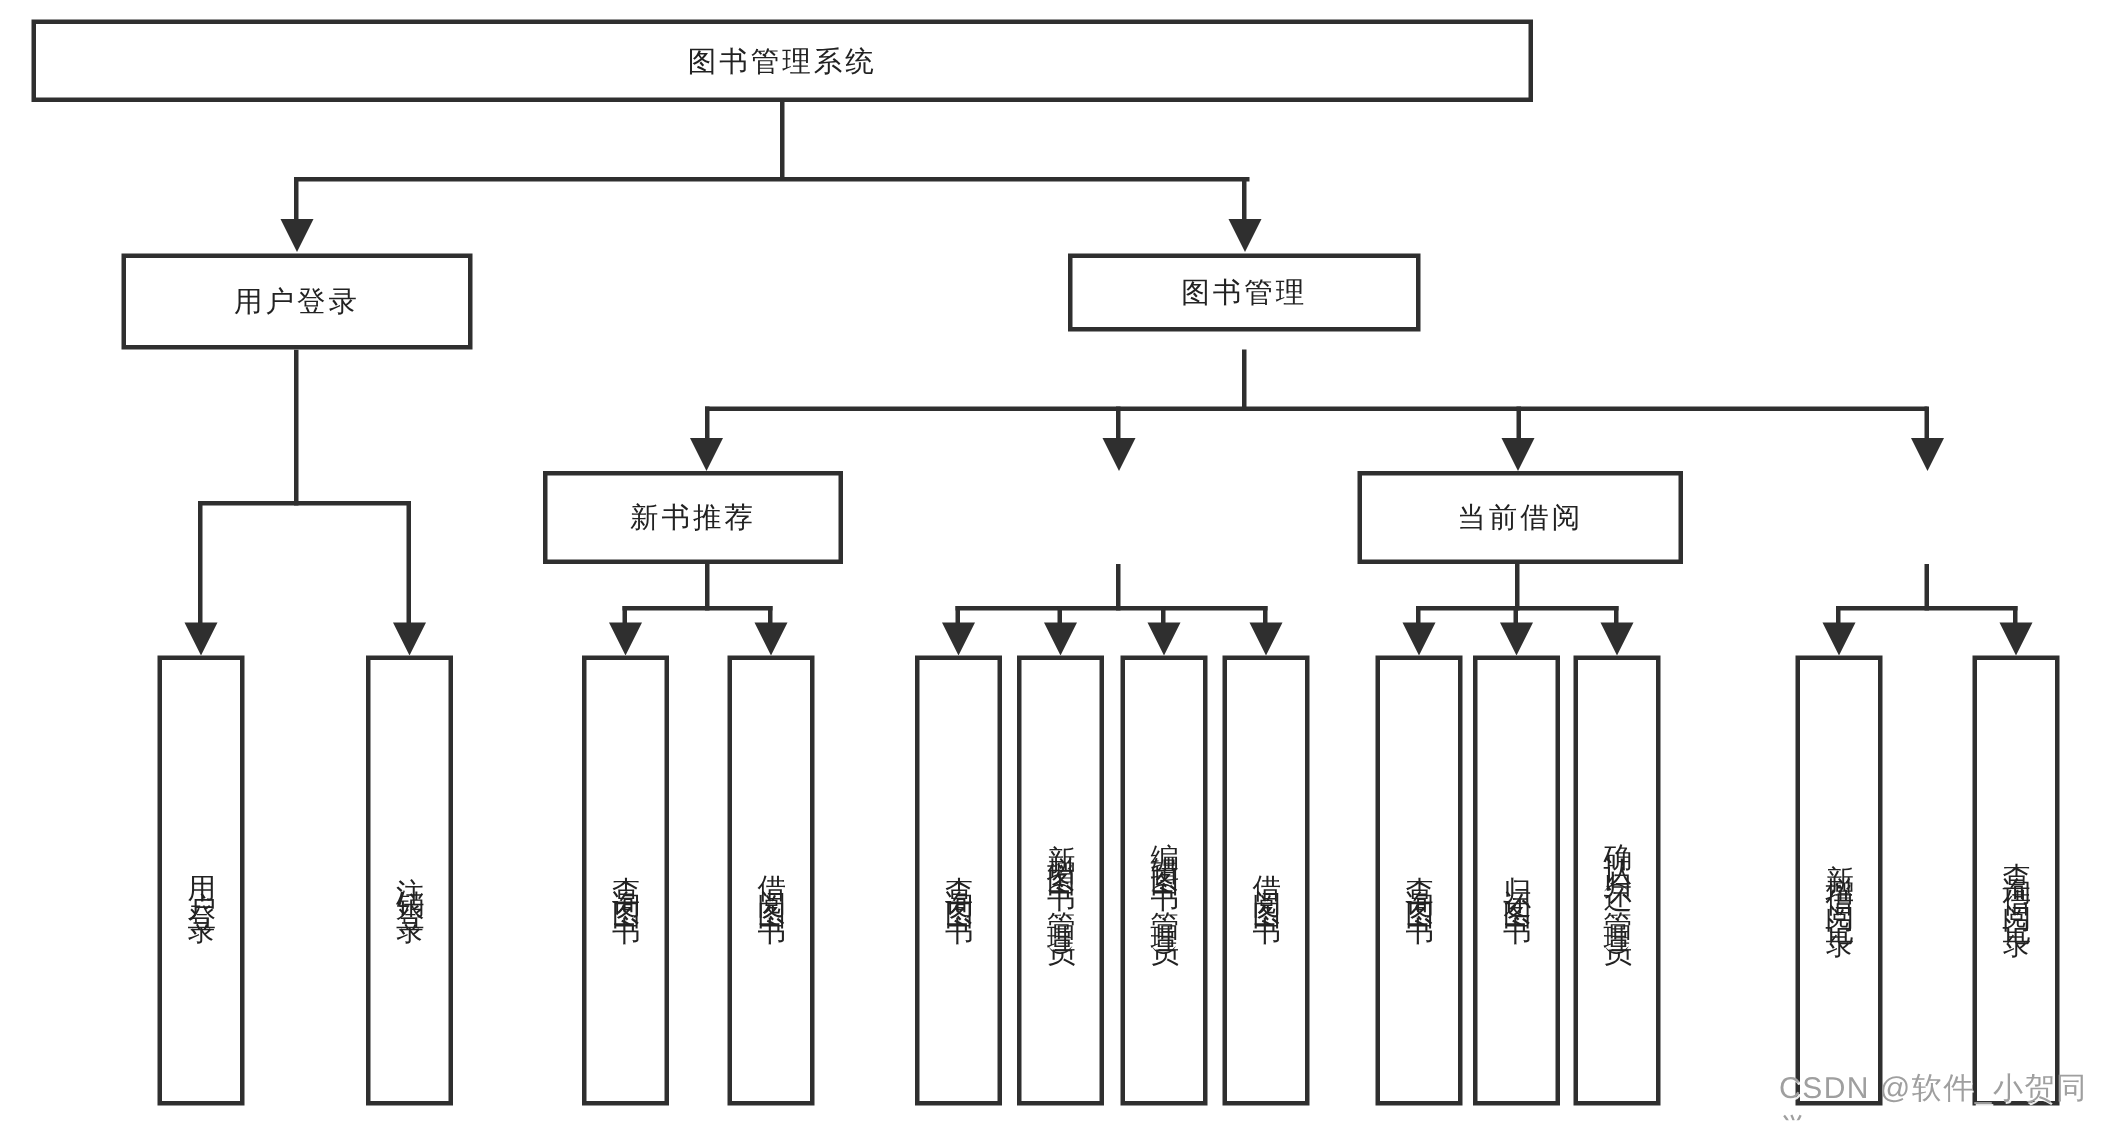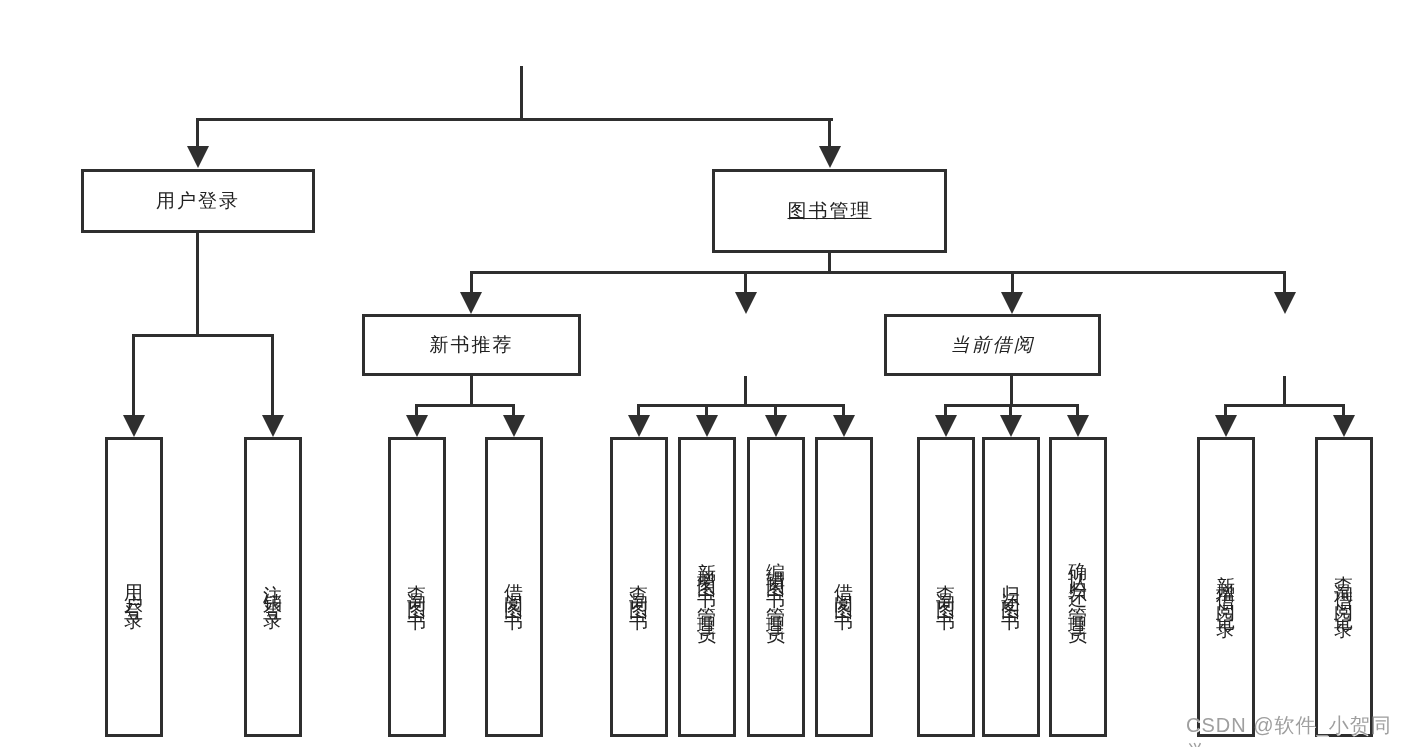--- a/index.html
+++ b/index.html
@@ -29,51 +29,52 @@
     position:absolute;left:1186px;top:712px;z-index:4;
     font-size:20px;color:#9f9f9f;letter-spacing:1px;
     text-shadow:1px 1px 0 rgba(255,255,255,0.9);
   }
 </style>
 </head>
 <body>
 
 <div class="stage">
 
+  <div class="box root" style="left:21px;top:13px;width:1001px;height:55px;">图书管理系统</div>
 
   <div class="vl" style="left:520px;top:66px;height:54px;"></div>
   <div class="hl" style="left:197px;top:118px;width:636px;"></div>
   <div class="vl" style="left:196px;top:118px;height:32px;"></div>
   <div class="ar" style="left:187px;top:146px;"></div>
   <div class="vl" style="left:828px;top:118px;height:32px;"></div>
   <div class="ar" style="left:819px;top:146px;"></div>
 
   <div class="box" style="left:81px;top:169px;width:234px;height:64px;">用户登录</div>
-  <div class="box" style="left:712px;top:169px;width:235px;height:84px;text-decoration:underline;">图书管理</div>
+  <div class="box" style="left:712px;top:169px;width:235px;height:52px;">图书管理</div>
 
   <div class="vl" style="left:196px;top:233px;height:104px;"></div>
   <div class="hl" style="left:132px;top:334px;width:142px;"></div>
   <div class="vl" style="left:132px;top:334px;height:85px;"></div>
   <div class="ar" style="left:123px;top:415px;"></div>
   <div class="vl" style="left:271px;top:334px;height:85px;"></div>
   <div class="ar" style="left:262px;top:415px;"></div>
 
   <div class="vl" style="left:828px;top:233px;height:41px;"></div>
   <div class="hl" style="left:470px;top:271px;width:815px;"></div>
   <div class="vl" style="left:470px;top:271px;height:25px;"></div>
   <div class="ar" style="left:460px;top:292px;"></div>
   <div class="vl" style="left:744px;top:271px;height:25px;"></div>
   <div class="ar" style="left:735px;top:292px;"></div>
   <div class="vl" style="left:1011px;top:271px;height:25px;"></div>
   <div class="ar" style="left:1001px;top:292px;"></div>
   <div class="vl" style="left:1283px;top:271px;height:25px;"></div>
   <div class="ar" style="left:1274px;top:292px;"></div>
 
-  <div class="box" style="left:362px;top:314px;width:219px;height:62px;">新书推荐</div>
-  <div class="box" style="left:884px;top:314px;width:217px;height:62px;font-style:italic;">当前借阅</div>
+  <div class="box" style="left:362px;top:314px;width:200px;height:62px;">新书推荐</div>
+  <div class="box" style="left:905px;top:314px;width:217px;height:62px;">当前借阅</div>
 
   <div class="vl" style="left:470px;top:376px;height:31px;"></div>
   <div class="hl" style="left:415px;top:404px;width:100px;"></div>
   <div class="vl" style="left:415px;top:404px;height:13px;"></div>
   <div class="ar" style="left:406px;top:415px;"></div>
   <div class="vl" style="left:512px;top:404px;height:13px;"></div>
   <div class="ar" style="left:503px;top:415px;"></div>
 
   <div class="vl" style="left:744px;top:376px;height:31px;"></div>
   <div class="hl" style="left:637px;top:404px;width:208px;"></div>

